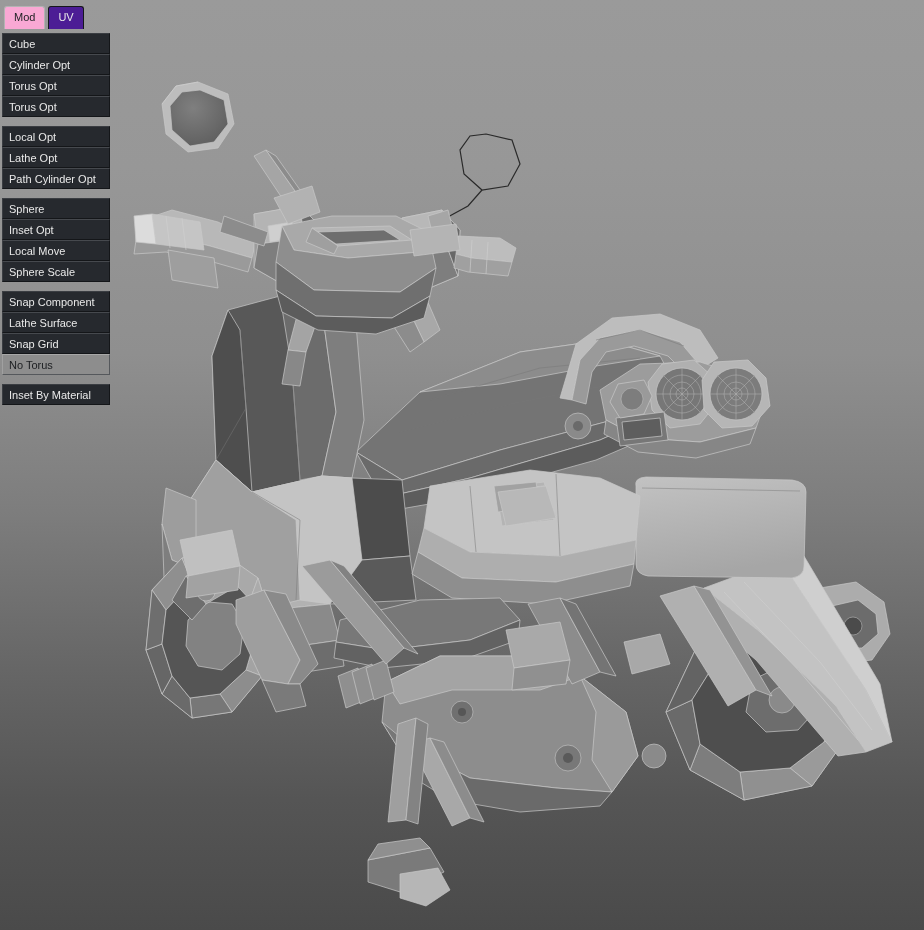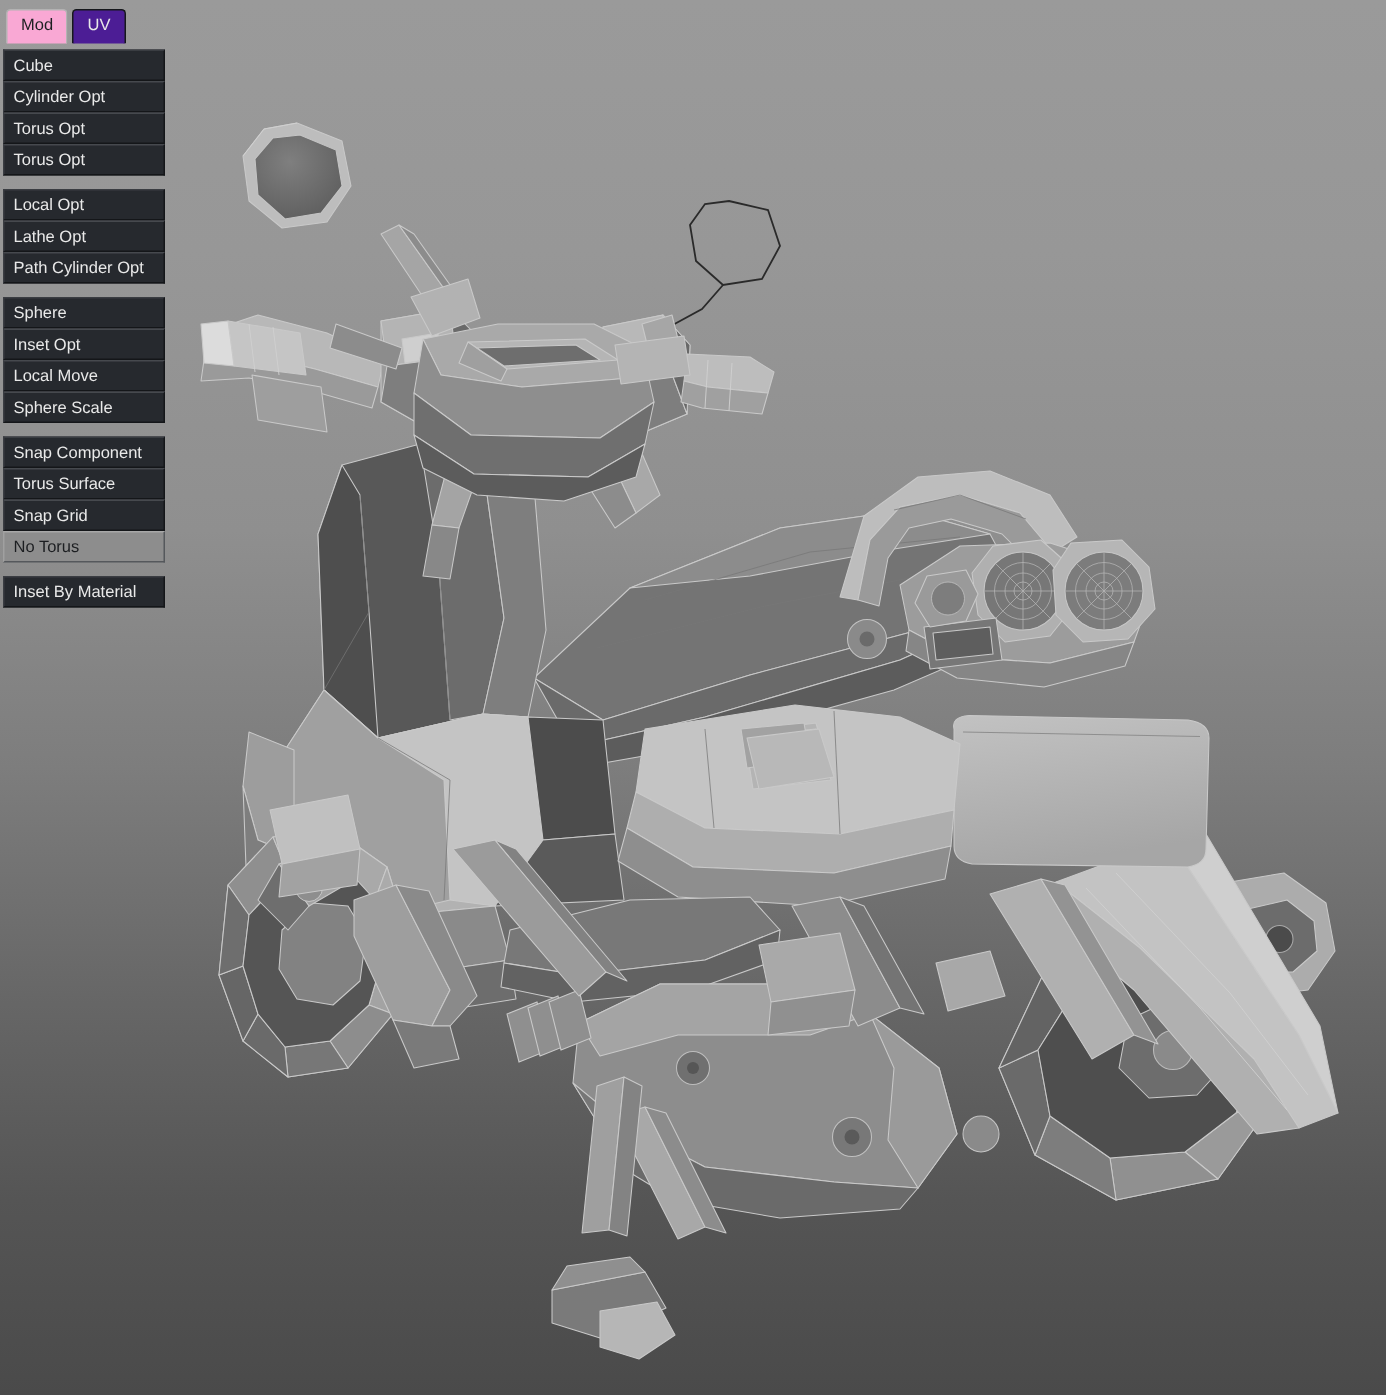--- a/index.html
+++ b/index.html
@@ -401,21 +401,21 @@
 
     <div class="menu-group">
       <div class="menu-item">Sphere</div>
       <div class="menu-item">Inset Opt</div>
       <div class="menu-item">Local Move</div>
       <div class="menu-item">Sphere Scale</div>
     </div>
 
     <div class="menu-group">
       <div class="menu-item">Snap Component</div>
-      <div class="menu-item">Torus Surface</div>
+      <div class="menu-item">Lathe Surface</div>
       <div class="menu-item">Snap Grid</div>
       <div class="menu-item selected">No Torus</div>
     </div>
 
     <div class="menu-group">
       <div class="menu-item">Inset By Material</div>
     </div>
 
   </div>
 </div>

